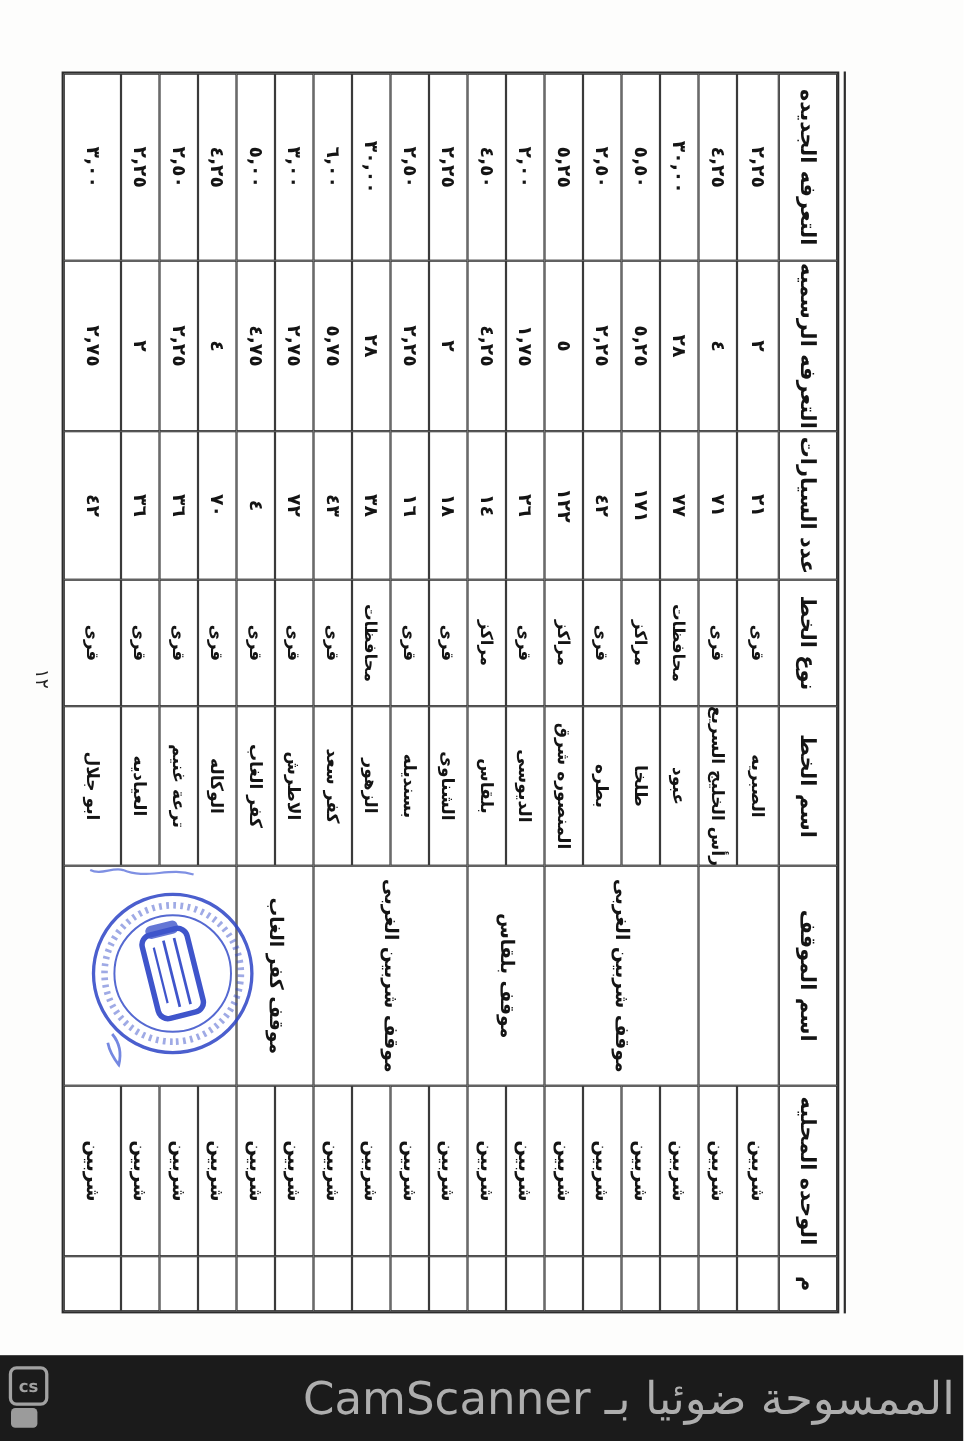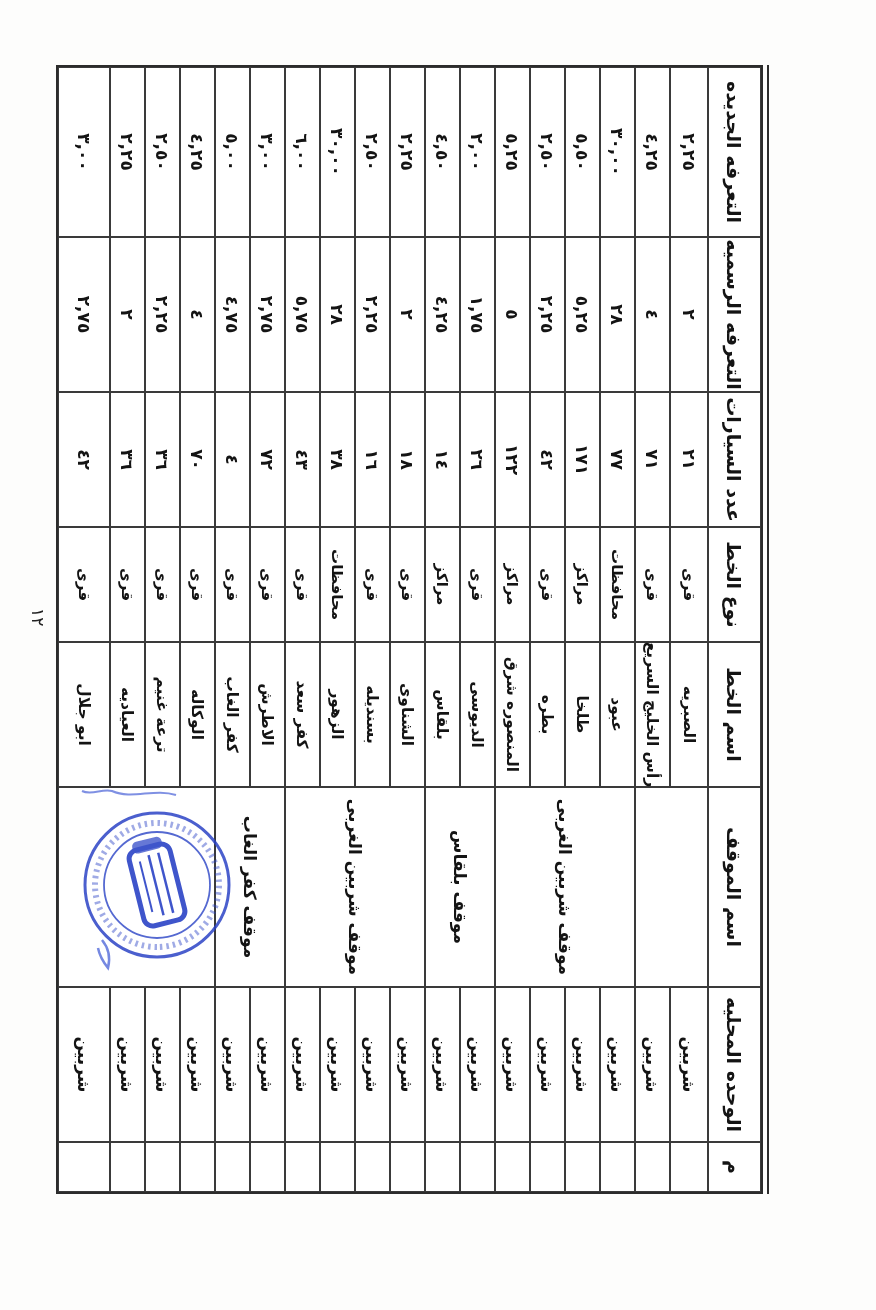--- a/index.html
+++ b/index.html
@@ -195,13 +195,20 @@
         <line x1="70" y1="108" x2="122" y2="108" stroke="#2b43c6" stroke-width="2"></line>
         <rect x="50" y="82" width="12" height="30" rx="5" fill="#2b43c6" opacity="0.8"></rect>
       </g>
       <path d="M7,78 C0,100 12,122 3,142 C0,152 8,162 3,172" fill="none" stroke="#3a55d4" stroke-width="2" opacity="0.65"></path>
       <path d="M152,152 q12,-10 28,-6 q-10,8 -20,10" fill="none" stroke="#3a55d4" stroke-width="2.5" opacity="0.7"></path>
     </svg>
 
     <div class="pagenum">١٢</div>
   </div>
 
+  <div class="footer">
+    <div class="cslogo">
+      <div class="sq">cs</div>
+      <div class="tab"></div>
+    </div>
+    <div class="ftext">الممسوحة ضوئيا بـ CamScanner</div>
+  </div>
 </div>
 
 </body></html>

